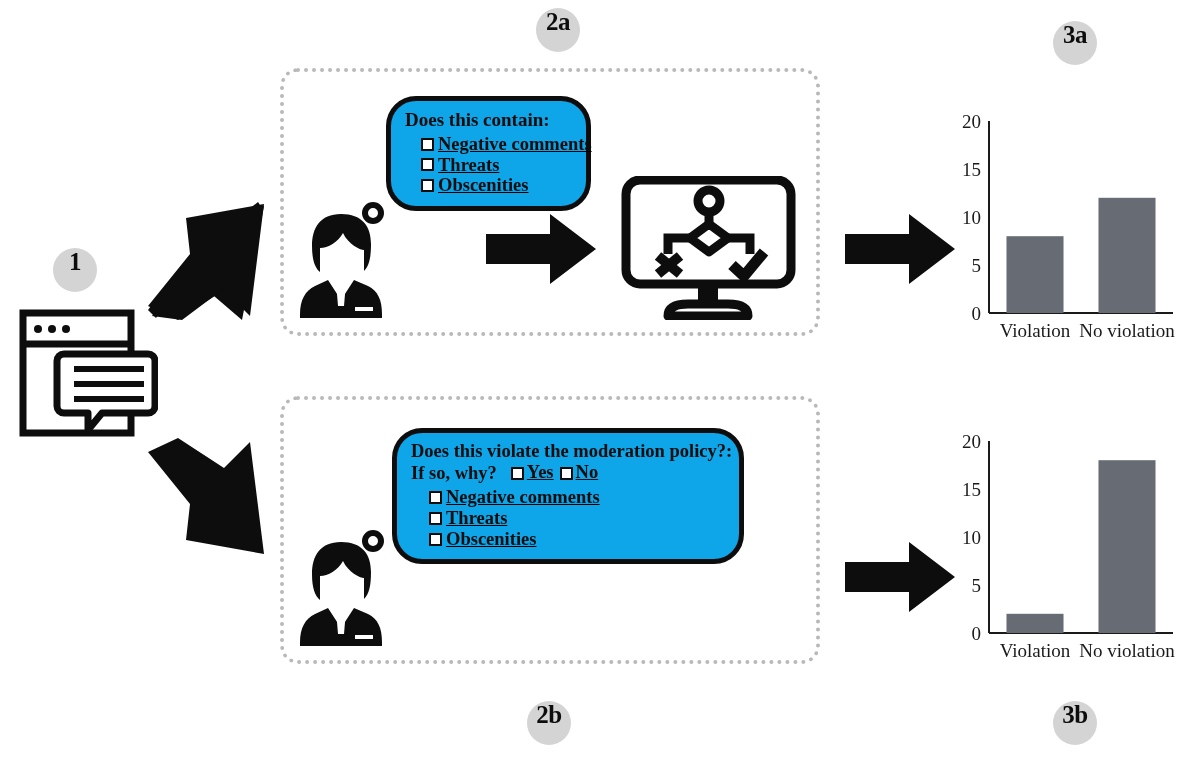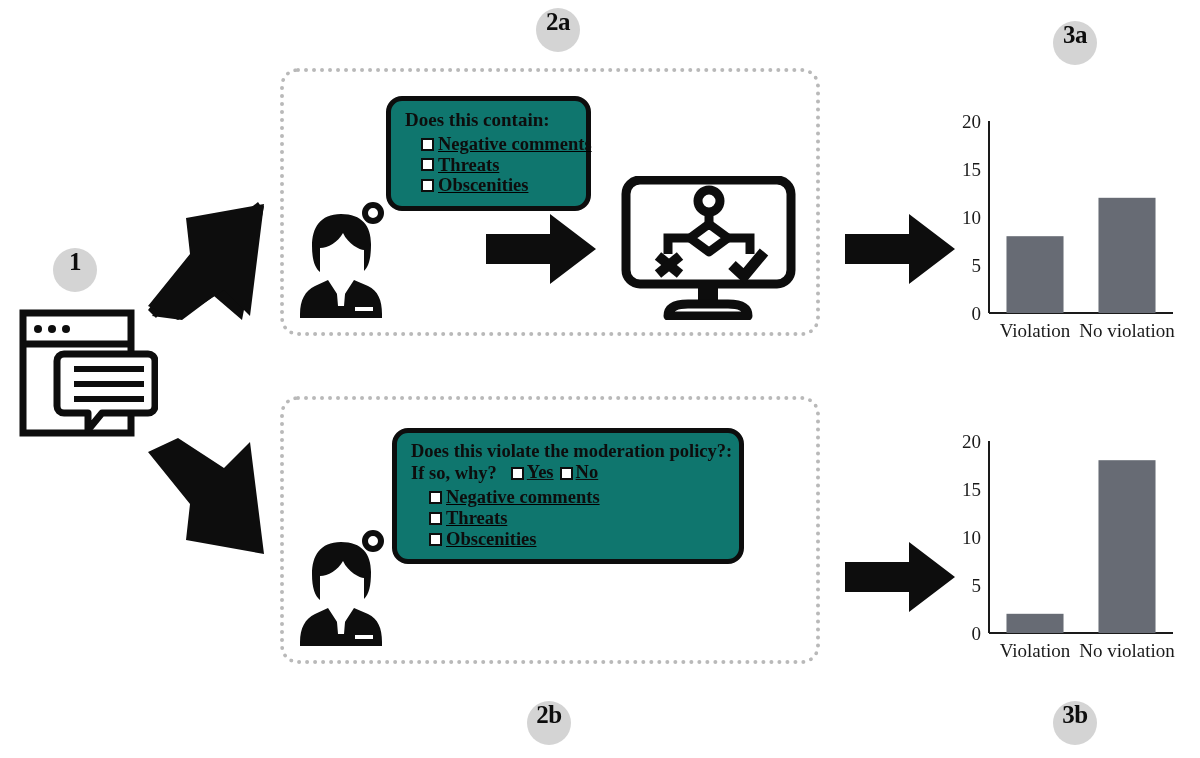--- a/index.html
+++ b/index.html
@@ -66,22 +66,22 @@
     border-radius: 50%;
     background: #ffffff;
   }
   #thought-a { left: 362px; top: 202px; }
   #thought-b { left: 362px; top: 530px; }
 
   
   .bubble {
     position: absolute;
     border: 5px solid #0d0d0d;
-    border-radius: 16px;
-    background: #0f766e;
+    border-radius: 30px;
+    background: #0ea5e9;
     padding: 8px 12px 10px 14px;
   }
   #bubble-a { left: 386px; top: 96px;  width: 205px; }
   #bubble-b { left: 392px; top: 428px; width: 352px; }
 
   .bubble-title {
     font-family: "Liberation Serif", serif;
     font-weight: bold;
     font-size: 19px;
     color: #0d0d0d;

